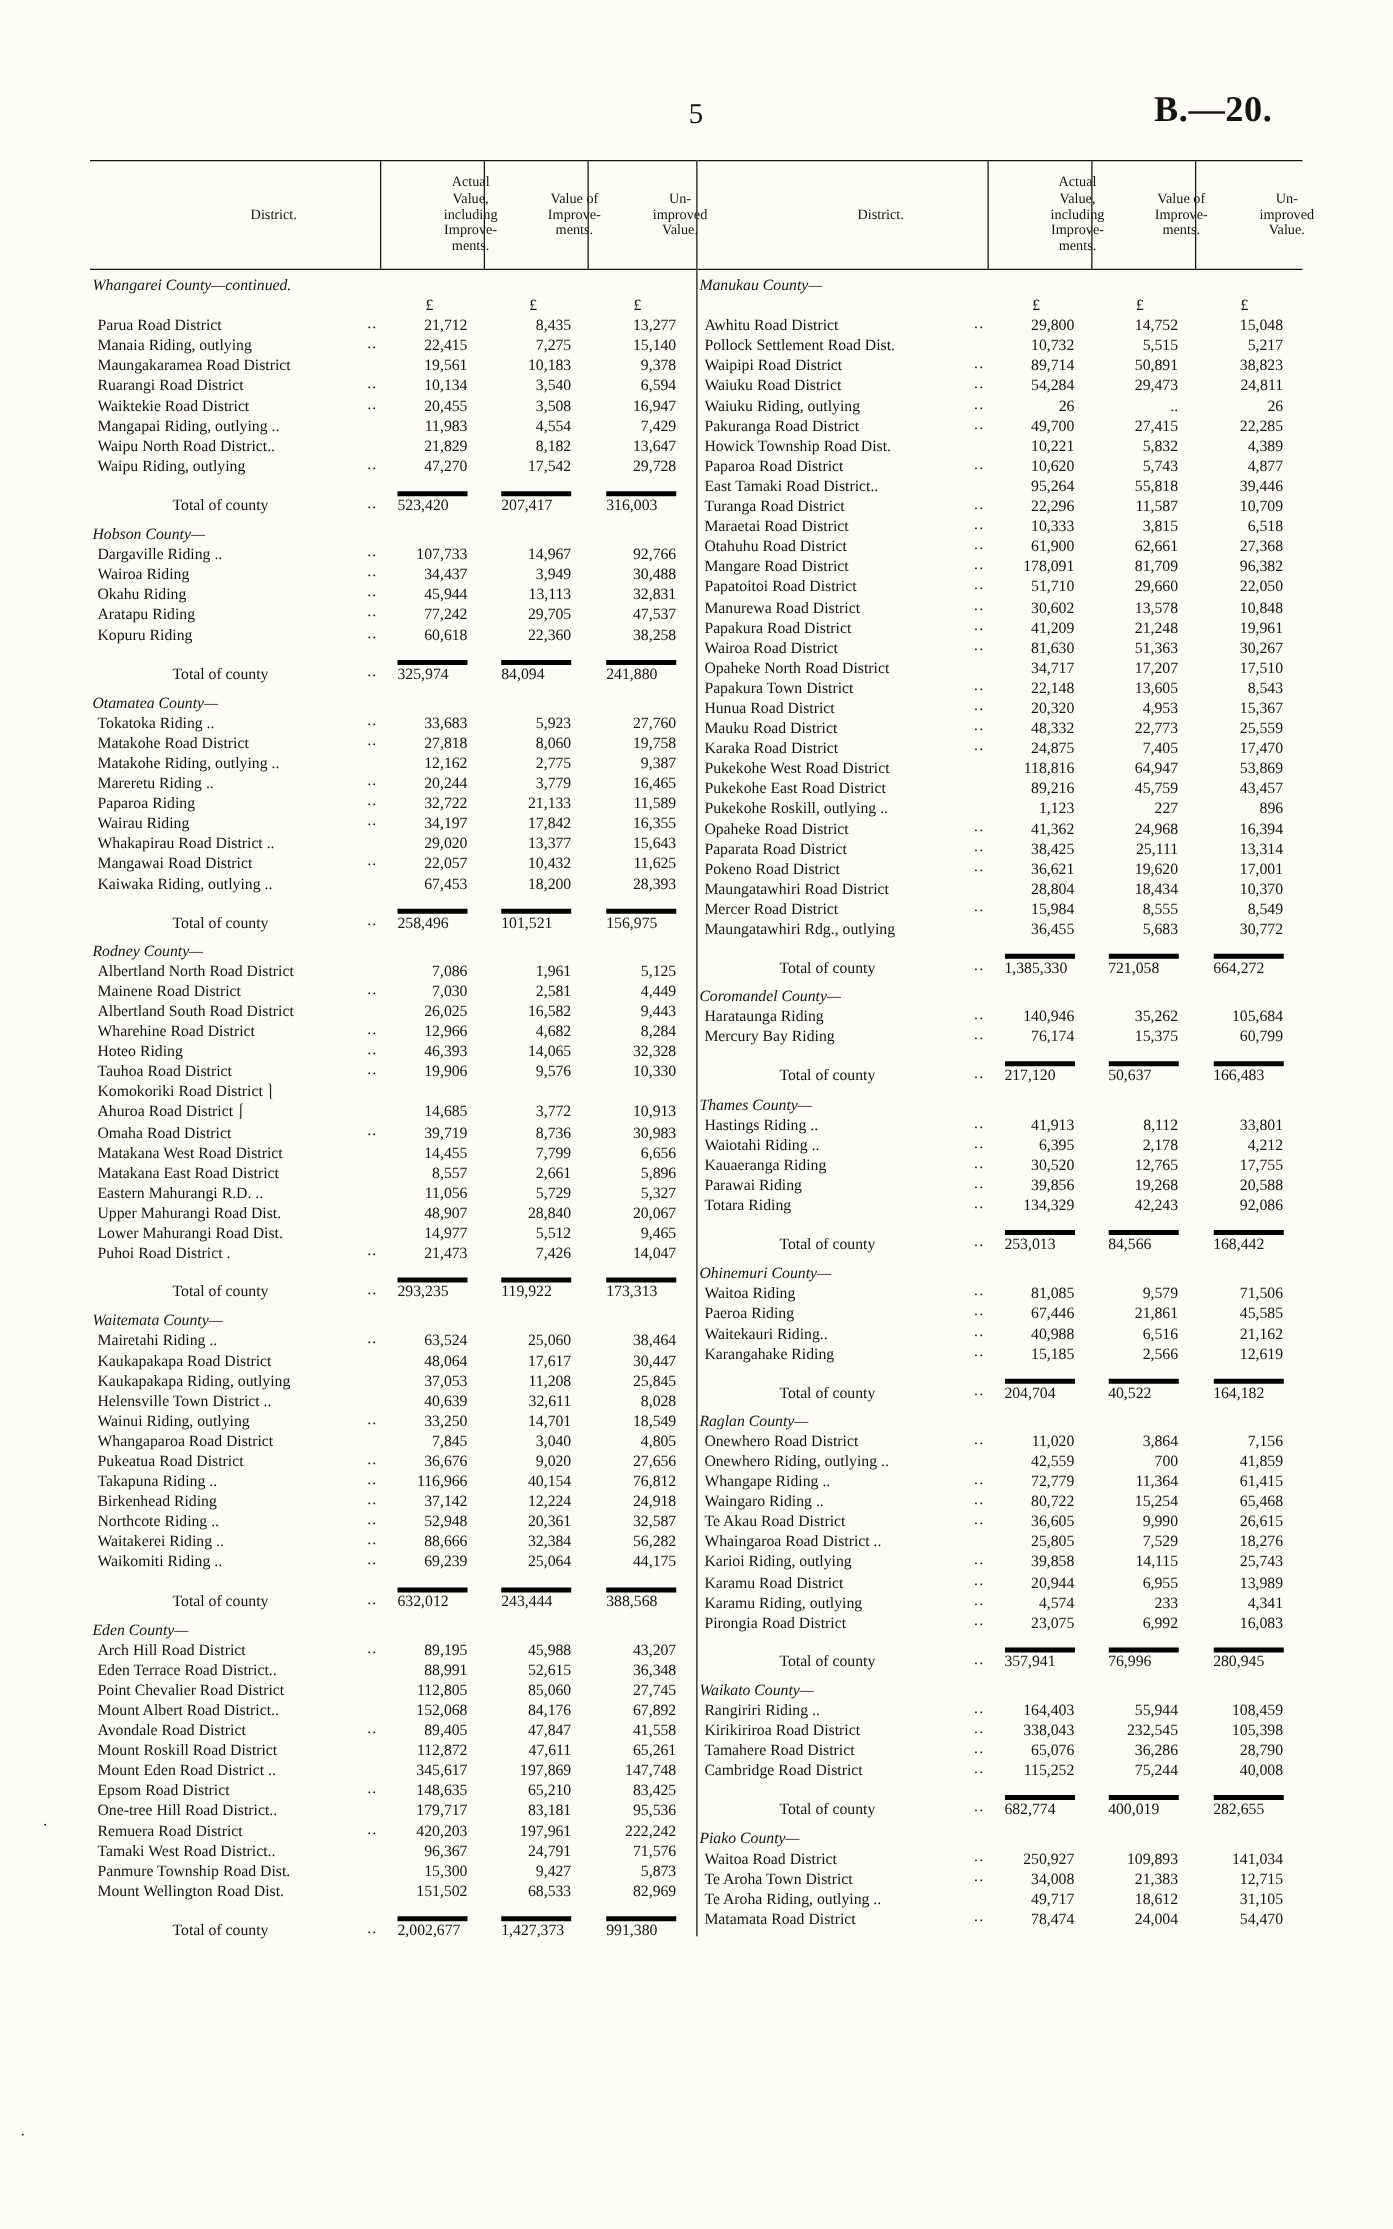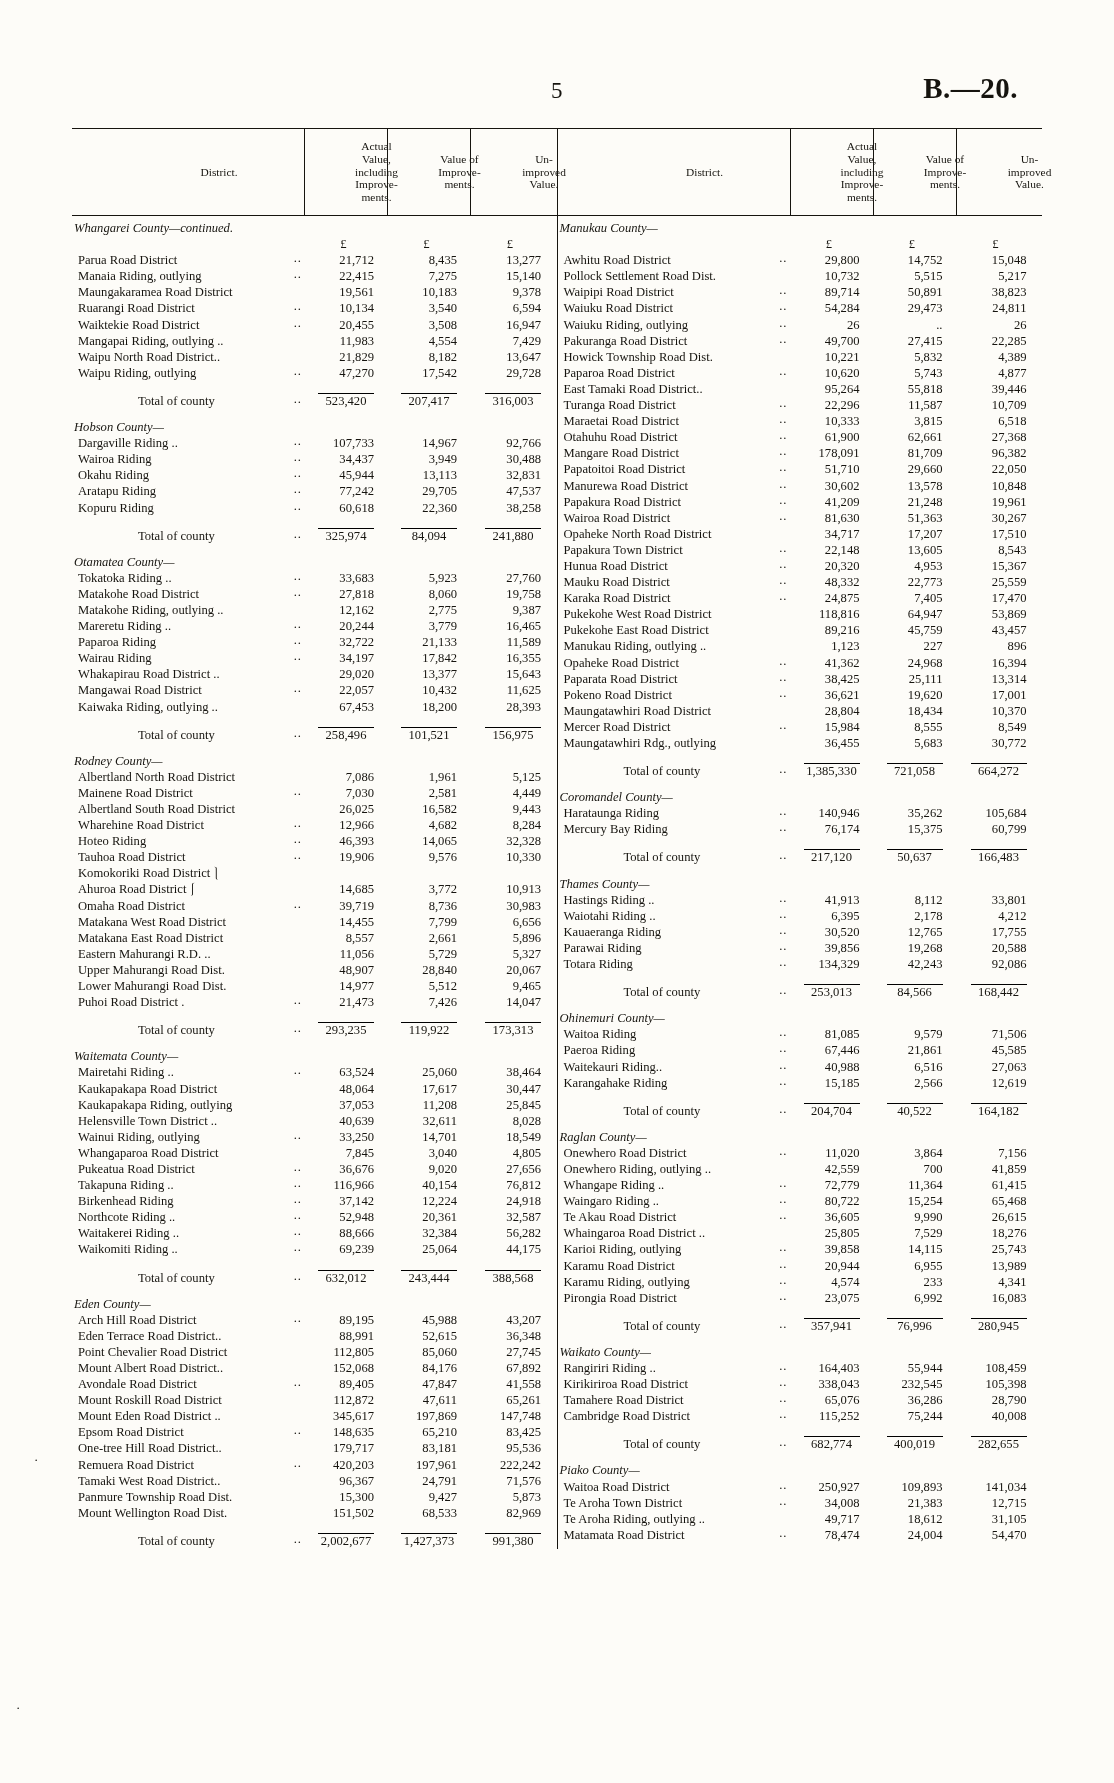--- a/index.html
+++ b/index.html
@@ -128,24 +128,24 @@
     padding-left: 2px;
   }
   .row.total .c-name {
     padding-left: 66px;
   }
   .row.total .c-num {
     position: relative;
   }
   .row.total .c-num span.v {
     display: inline-block;
-    border-top: 1px solid #000000;
+    border-top: 4px solid #000000;
     padding-top: 0px;
     min-width: 56px;
-    text-align: center;
+    text-align: left;
   }
   .row.blank {
     height: 11px;
   }
   .sidemark {
     position: absolute;
     left: 34px;
     top: 1452px;
     font-size: 13px;
   }
@@ -817,21 +817,21 @@
               <div class="c-num">64,947</div>
               <div class="c-num wide">53,869</div>
             </div>
             <div class="row">
               <div class="c-name">Pukekohe East Road District</div>
               <div class="c-num">89,216</div>
               <div class="c-num">45,759</div>
               <div class="c-num wide">43,457</div>
             </div>
             <div class="row">
-              <div class="c-name">Manukau Riding, outlying ..</div>
+              <div class="c-name">Pukekohe Roskill, outlying ..</div>
               <div class="c-num">1,123</div>
               <div class="c-num">227</div>
               <div class="c-num wide">896</div>
             </div>
             <div class="row">
               <div class="c-name">Opaheke Road District<span class="dots">..</span></div>
               <div class="c-num">41,362</div>
               <div class="c-num">24,968</div>
               <div class="c-num wide">16,394</div>
             </div>
@@ -958,21 +958,21 @@
             <div class="row">
               <div class="c-name">Paeroa Riding<span class="dots">..</span></div>
               <div class="c-num">67,446</div>
               <div class="c-num">21,861</div>
               <div class="c-num wide">45,585</div>
             </div>
             <div class="row">
               <div class="c-name">Waitekauri Riding..<span class="dots">..</span></div>
               <div class="c-num">40,988</div>
               <div class="c-num">6,516</div>
-              <div class="c-num wide">27,063</div>
+              <div class="c-num wide">21,162</div>
             </div>
             <div class="row">
               <div class="c-name">Karangahake Riding<span class="dots">..</span></div>
               <div class="c-num">15,185</div>
               <div class="c-num">2,566</div>
               <div class="c-num wide">12,619</div>
             </div>
             <div class="row blank"></div>
             <div class="row total">
               <div class="c-name">Total of county<span class="dots">..</span></div>

